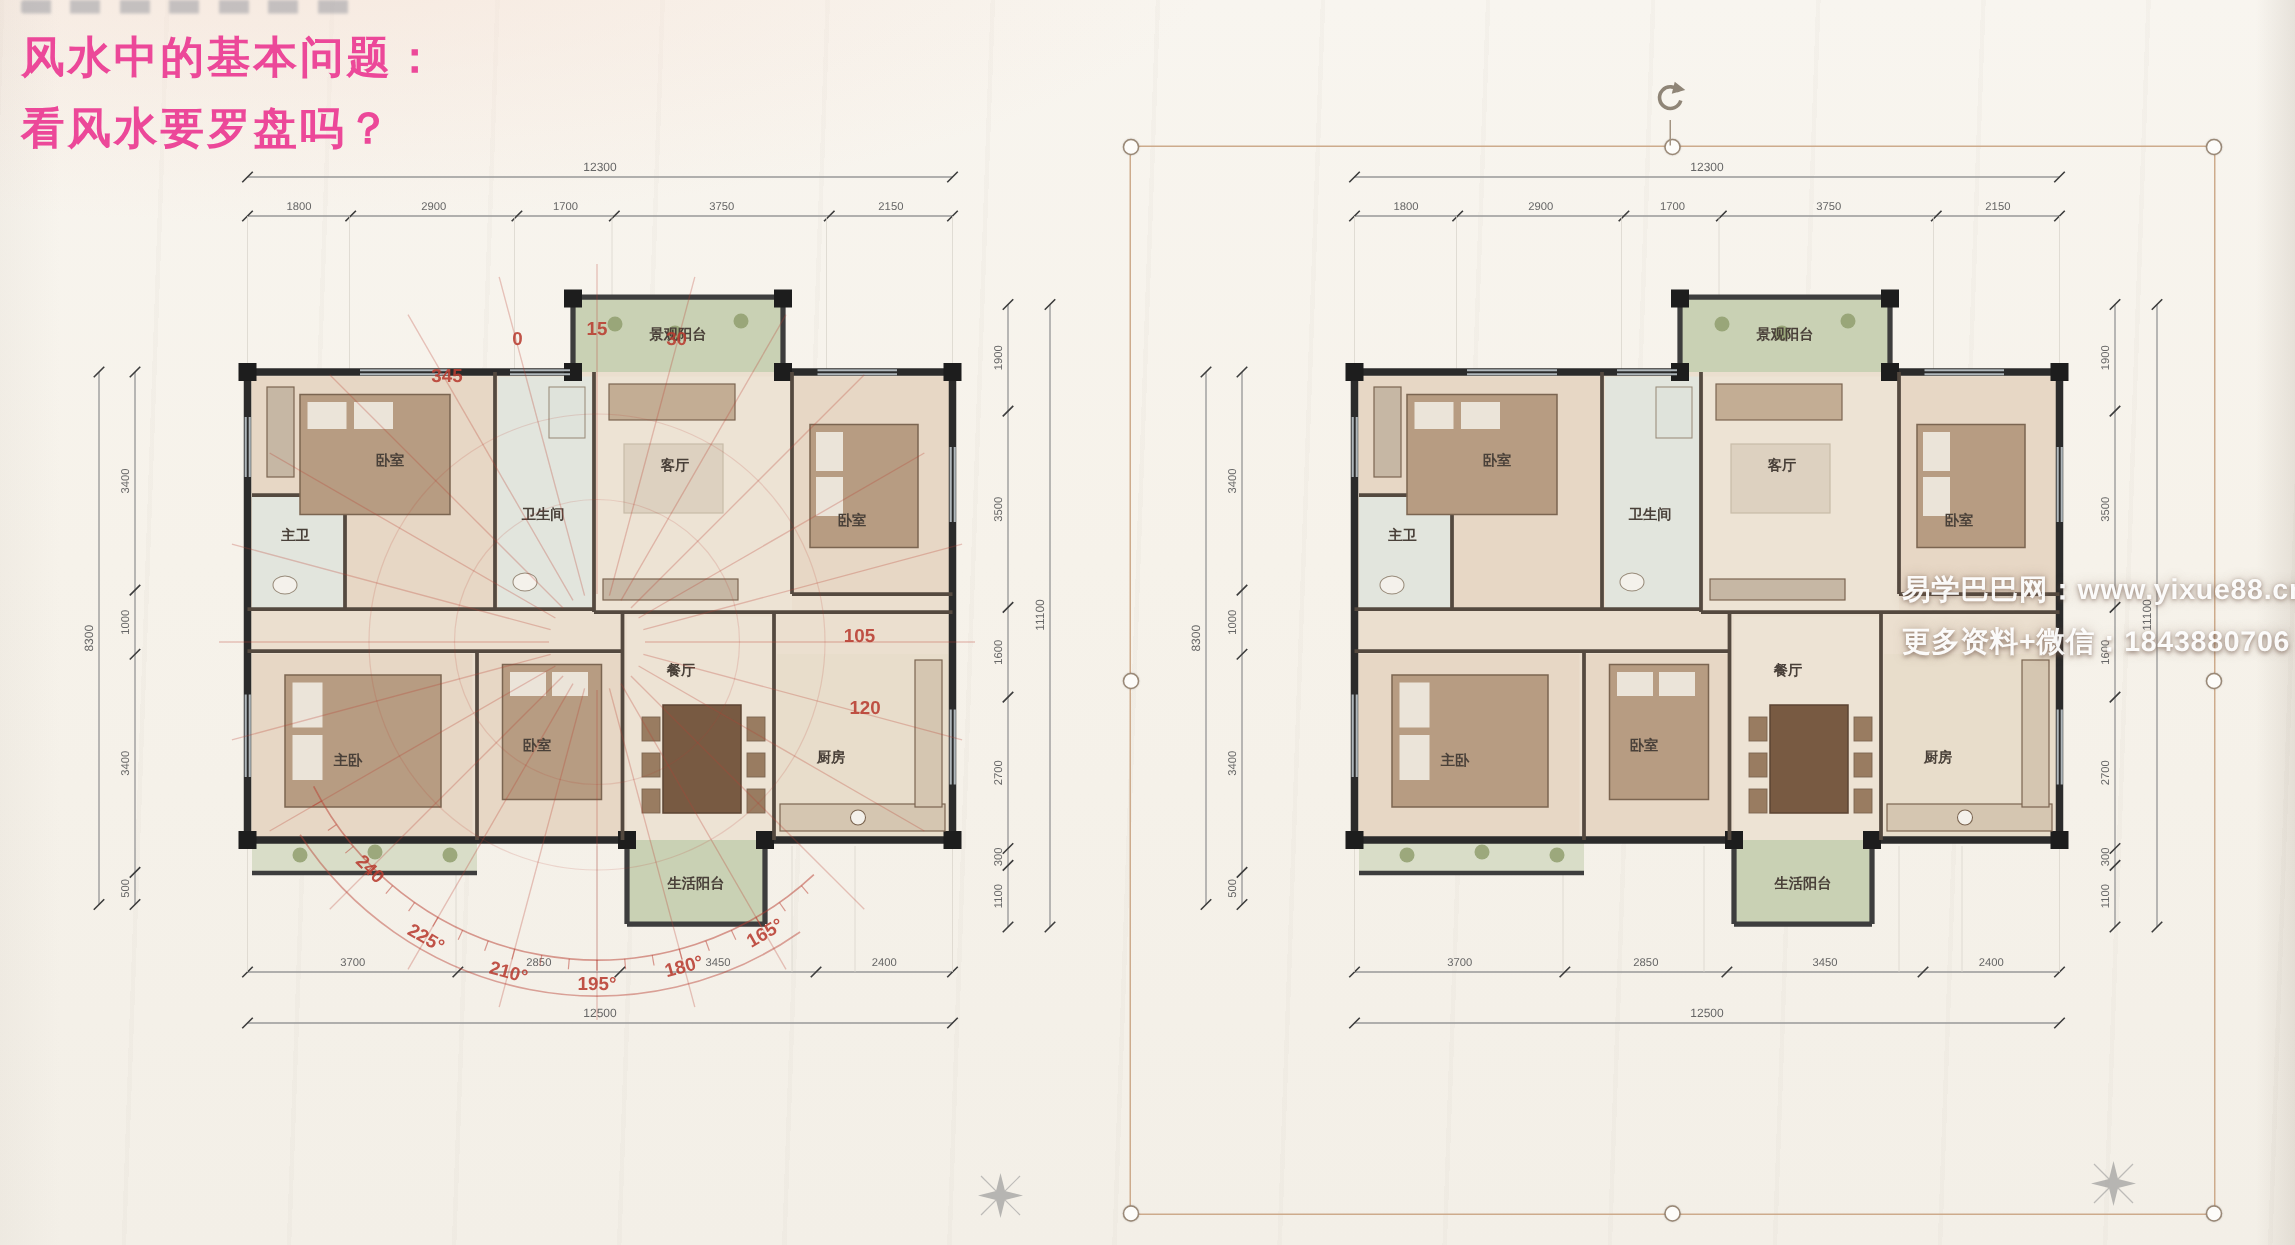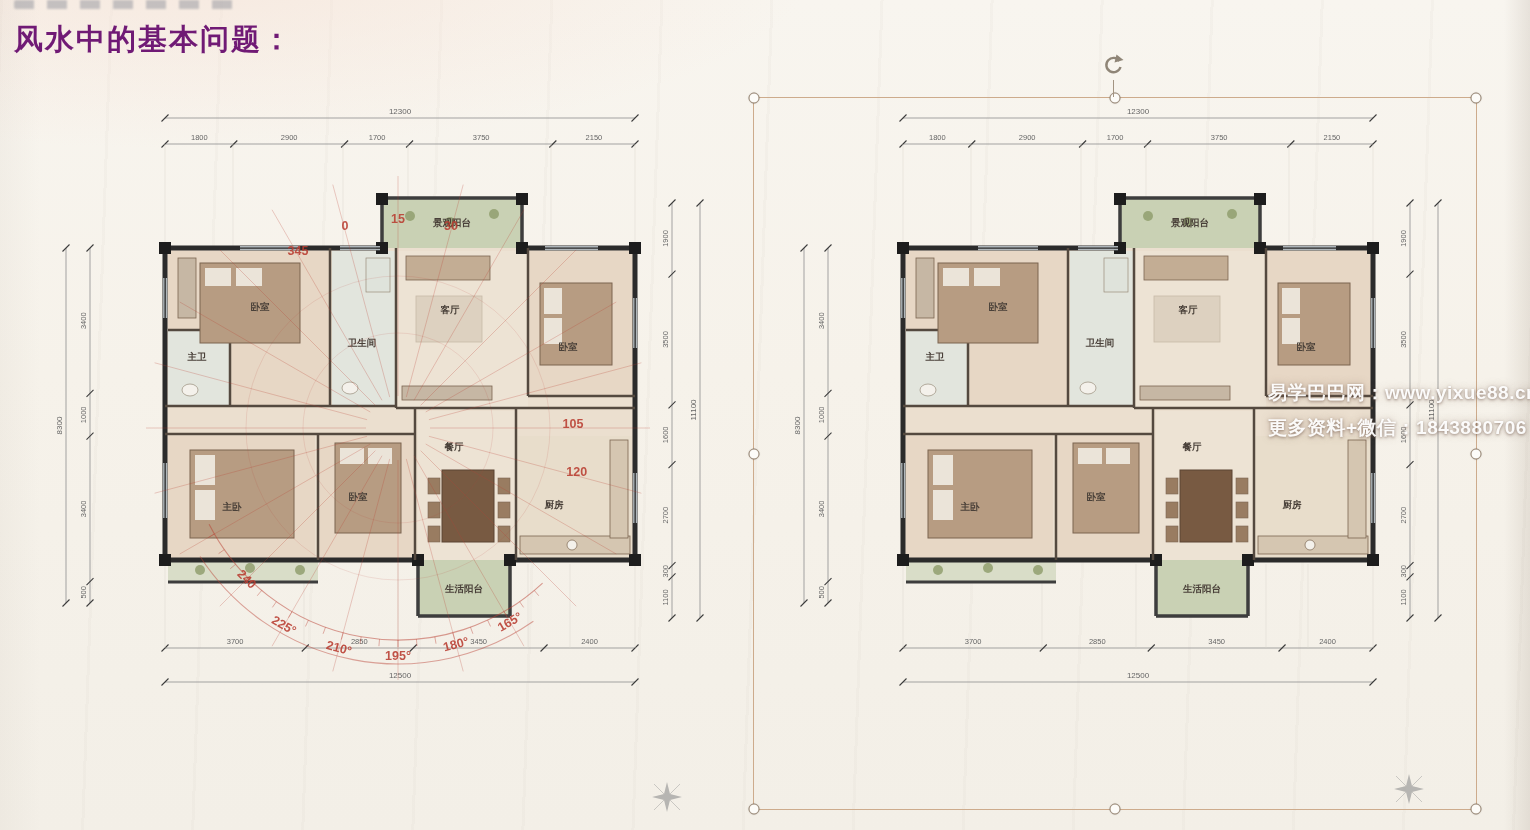--- a/index.html
+++ b/index.html
@@ -48,22 +48,23 @@
   .wm2{top:415px;}
   .north-star{position:absolute;opacity:.6;}
   #north-left{left:650px;top:780px;}
   #north-right{left:1392px;top:772px;}
 </style>
 </head>
 <body>
 
 <div class="artifact-strip"></div>
 
-<div class="page-title" style="color: #701a75;">
+<div class="page-title" style="color: #ec4899;">
   <div>风水中的基本问题：</div>
+  <div>看风水要罗盘吗？</div>
 </div>
 
 <div id="plan-left" class="plan-host"><svg viewBox="0 0 670 645" width="670" height="645">
       <line x1="115" y1="20" x2="585" y2="20" stroke="#999999" stroke-width="0.9" opacity="1"></line>
       <line x1="111.5" y1="23.5" x2="118.5" y2="16.5" stroke="#3c3c3c" stroke-width="1.1" opacity="1"></line>
       <line x1="581.5" y1="23.5" x2="588.5" y2="16.5" stroke="#3c3c3c" stroke-width="1.1" opacity="1"></line>
       <text x="350" y="16" font-size="8" fill="#666666" text-anchor="middle" font-weight="normal" opacity="1">12300</text>
       <line x1="115" y1="46" x2="585" y2="46" stroke="#999999" stroke-width="0.9" opacity="1"></line>
       <line x1="111.5" y1="49.5" x2="118.5" y2="42.5" stroke="#3c3c3c" stroke-width="1.1" opacity="1"></line>
       <text x="149.390243902439" y="42" font-size="7.5" fill="#666666" text-anchor="middle" font-weight="normal" opacity="1">1800</text>

